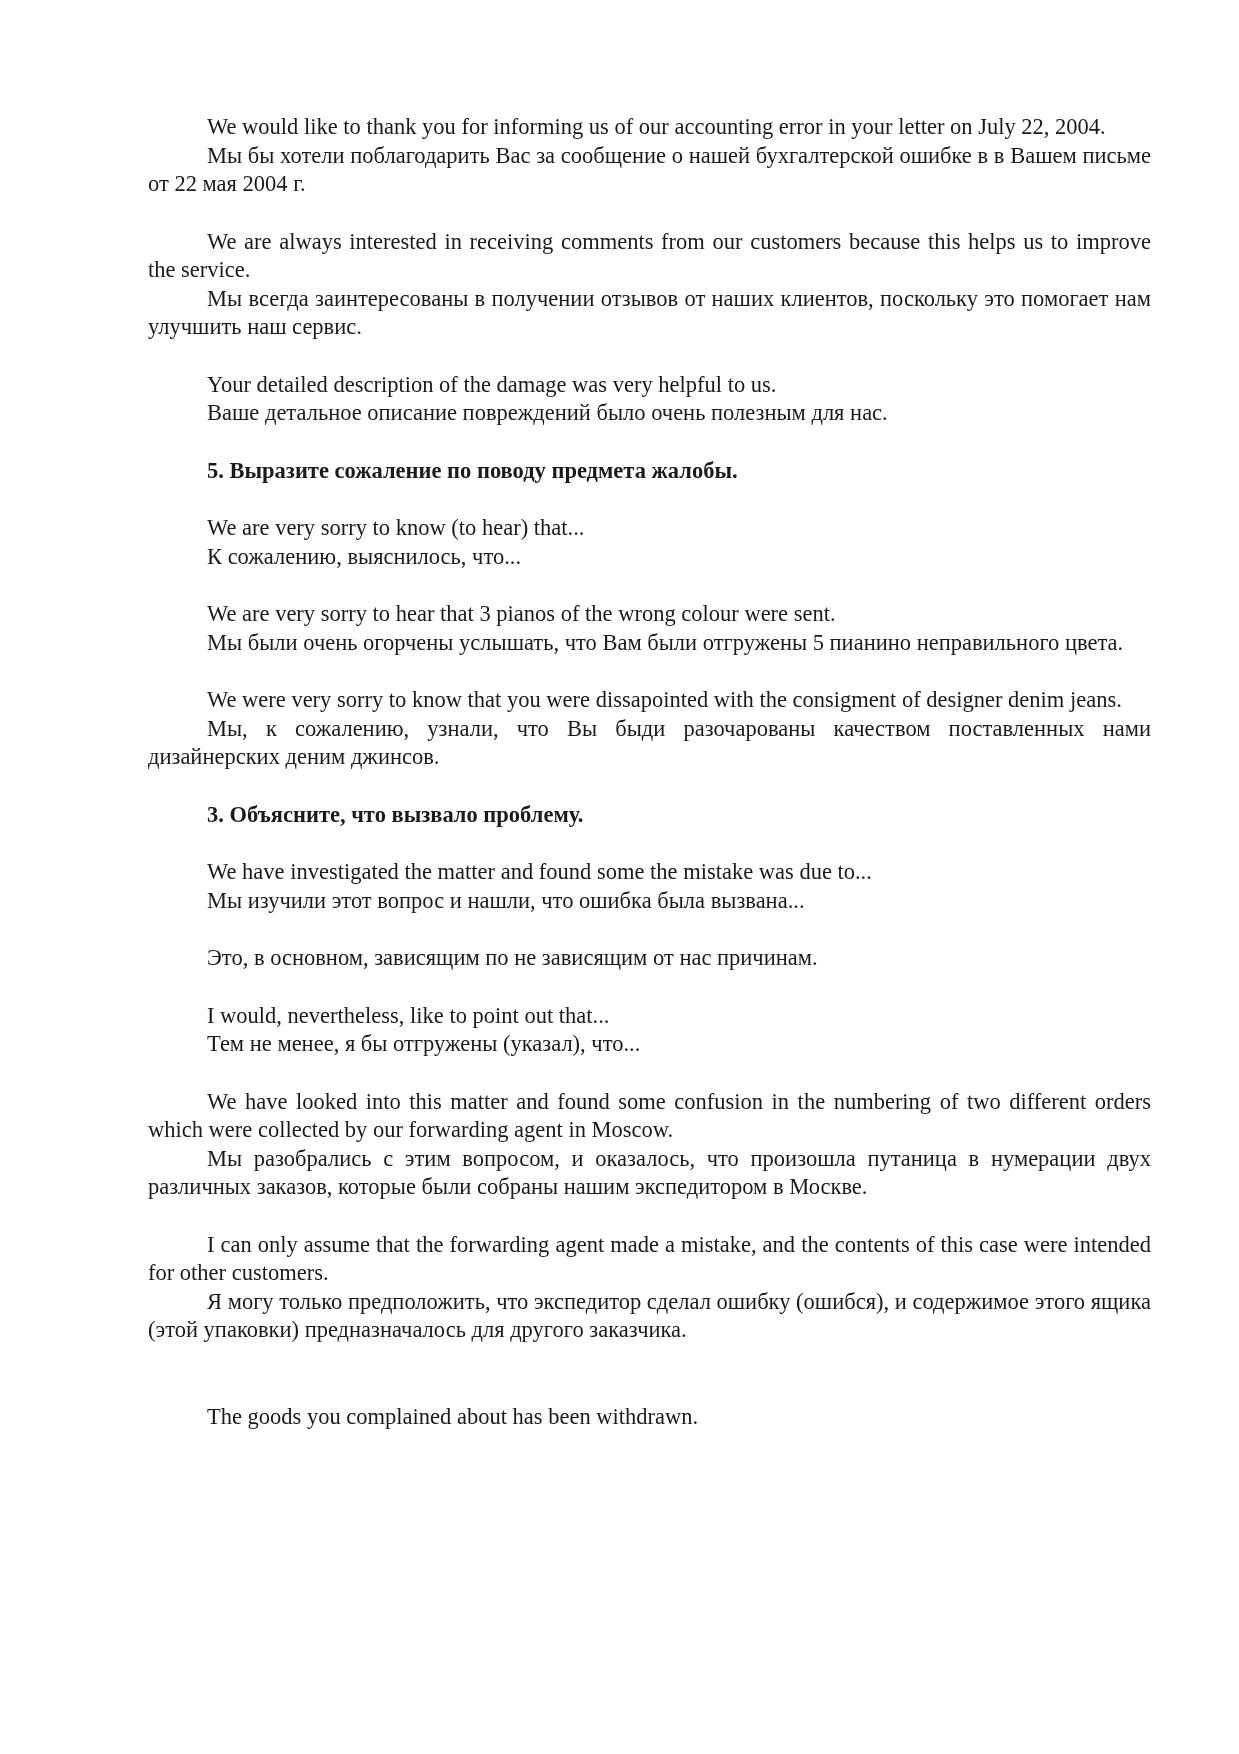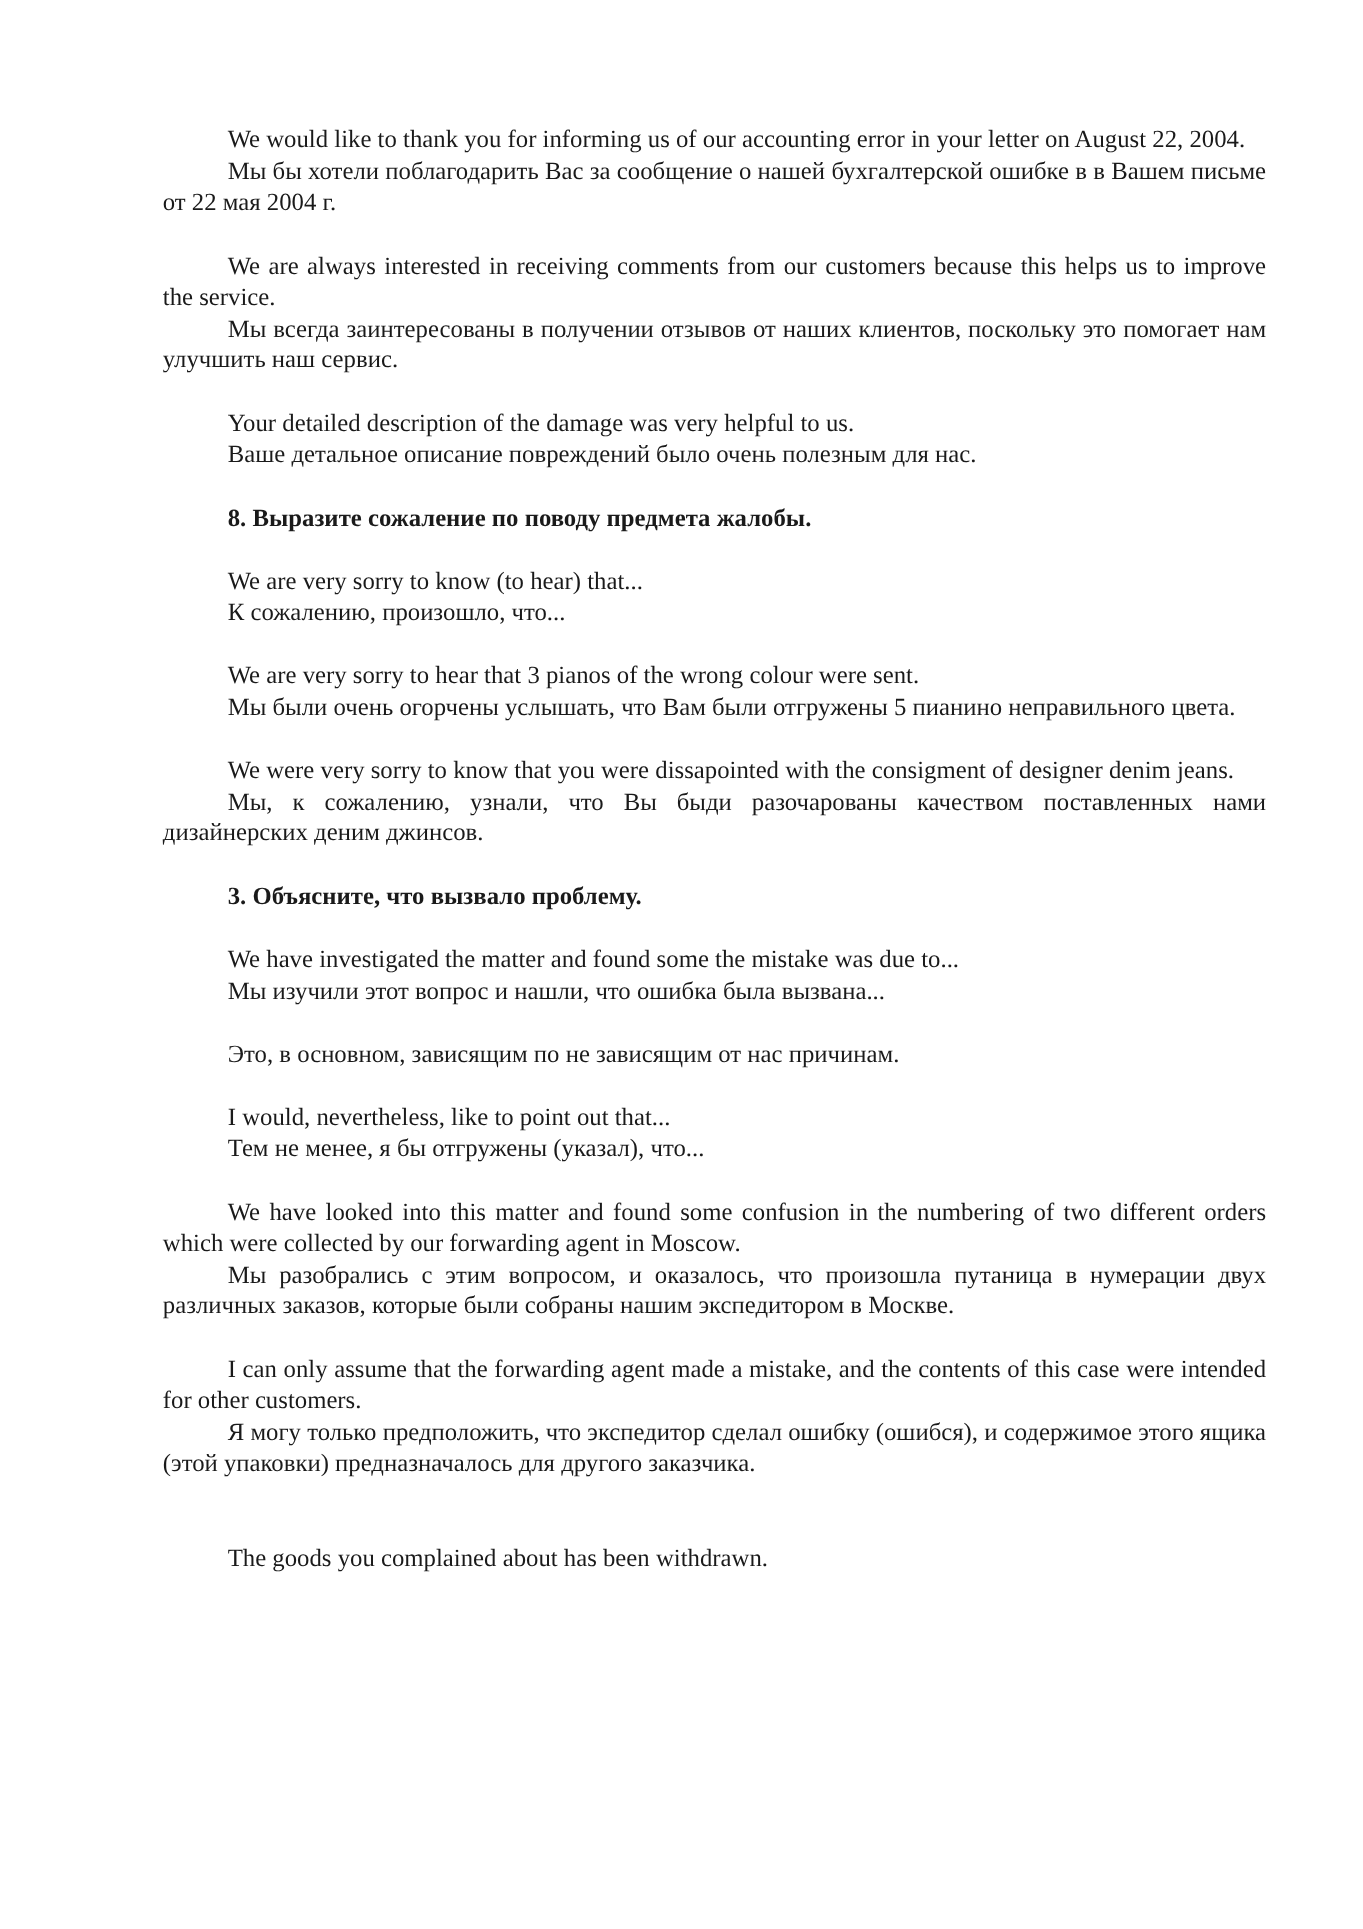--- a/index.html
+++ b/index.html
@@ -38,43 +38,43 @@
       text-align: justify;
     }
     .block { margin: 0; }
   </style>
 </head>
 <body>
 
 <div class="page">
 
   <div class="block">
-    <p class="p">We would like to thank you for informing us of our accounting error in your letter on August 22, 2004.</p>
+    <p class="p">We would like to thank you for informing us of our accounting error in your letter on July 22, 2004.</p>
     <p class="p">Мы бы хотели поблагодарить Вас за сообщение о нашей бухгалтерской ошибке в в Вашем письме от 22 мая 2004 г.</p>
   </div>
   <div class="gap"></div>
 
   <div class="block">
     <p class="p">We are always interested in receiving comments from our customers because this helps us to improve the service.</p>
     <p class="p">Мы всегда заинтересованы в получении отзывов от наших клиентов, поскольку это помогает нам улучшить наш сервис.</p>
   </div>
   <div class="gap"></div>
 
   <div class="block">
     <p class="p">Your detailed description of the damage was very helpful to us.</p>
     <p class="p">Ваше детальное описание повреждений было очень полезным для нас.</p>
   </div>
   <div class="gap"></div>
 
-  <p class="h">8. Выразите сожаление по поводу предмета жалобы.</p>
+  <p class="h">5. Выразите сожаление по поводу предмета жалобы.</p>
   <div class="gap"></div>
 
   <div class="block">
     <p class="p">We are very sorry to know (to hear) that...</p>
-    <p class="p">К сожалению, произошло, что...</p>
+    <p class="p">К сожалению, выяснилось, что...</p>
   </div>
   <div class="gap"></div>
 
   <div class="block">
     <p class="p">We are very sorry to hear that 3 pianos of the wrong colour were sent.</p>
     <p class="p">Мы были очень огорчены услышать, что Вам были отгружены 5 пианино неправильного цвета.</p>
   </div>
   <div class="gap"></div>
 
   <div class="block">

